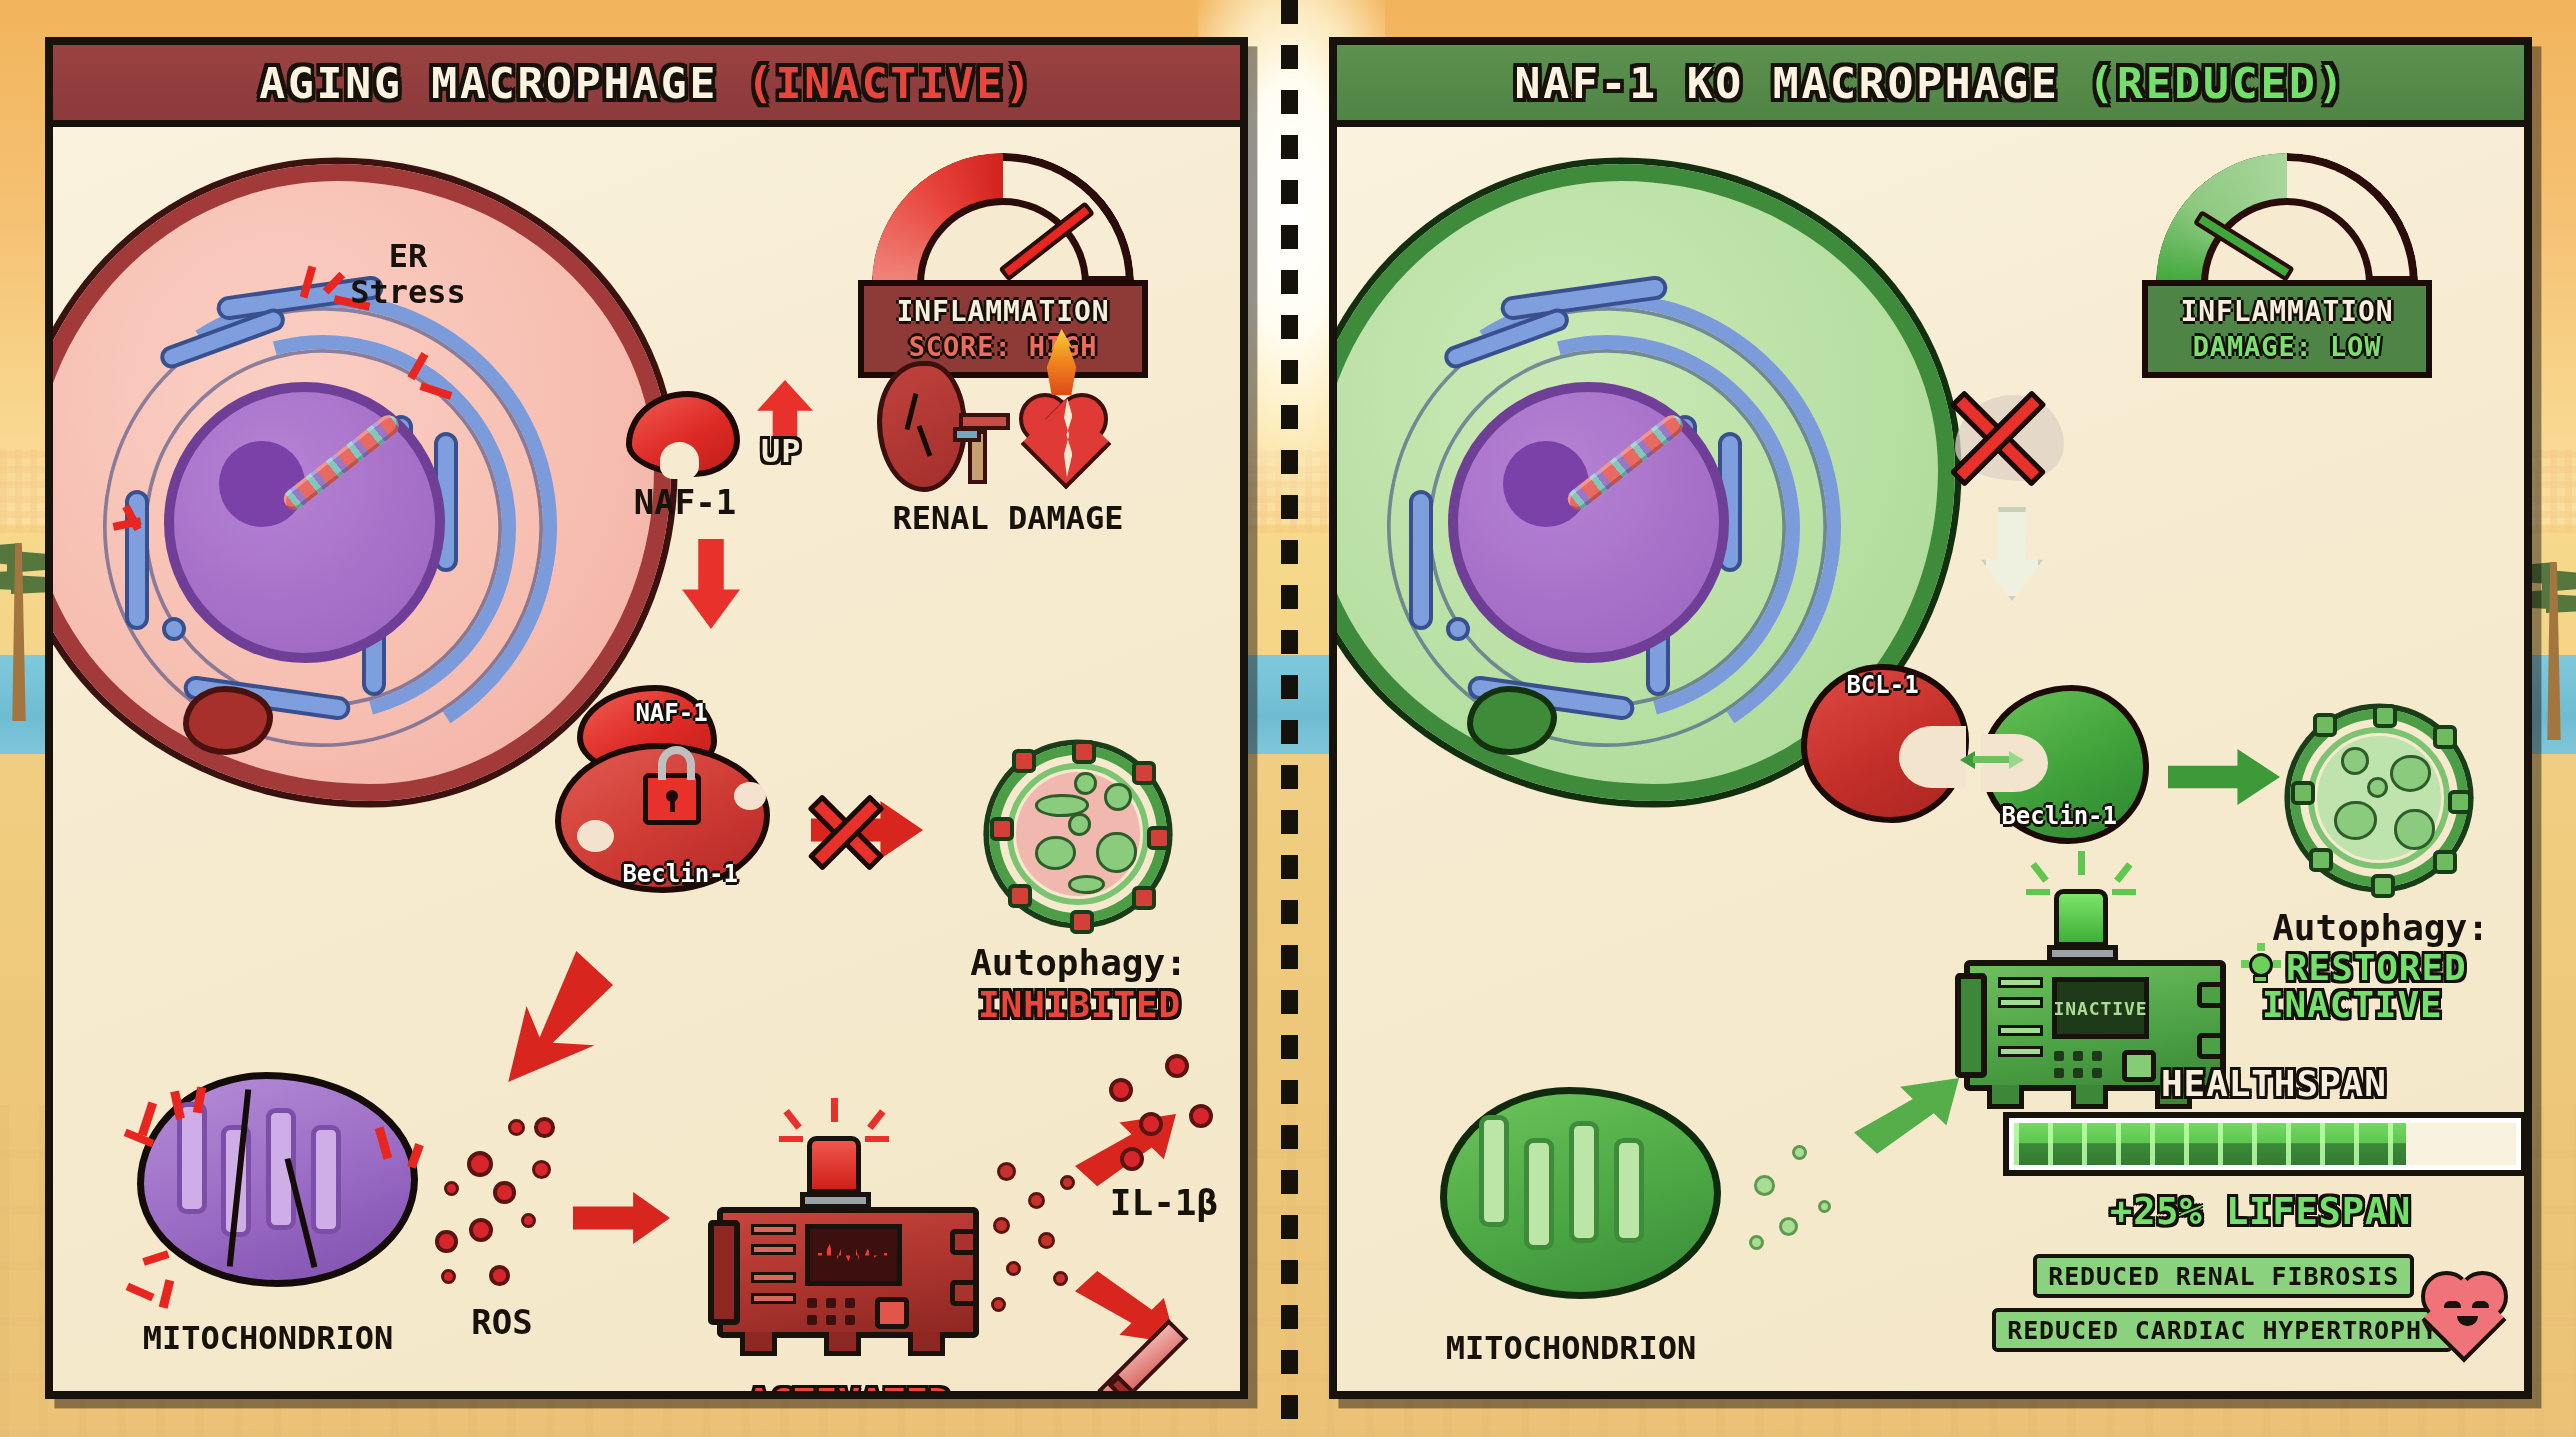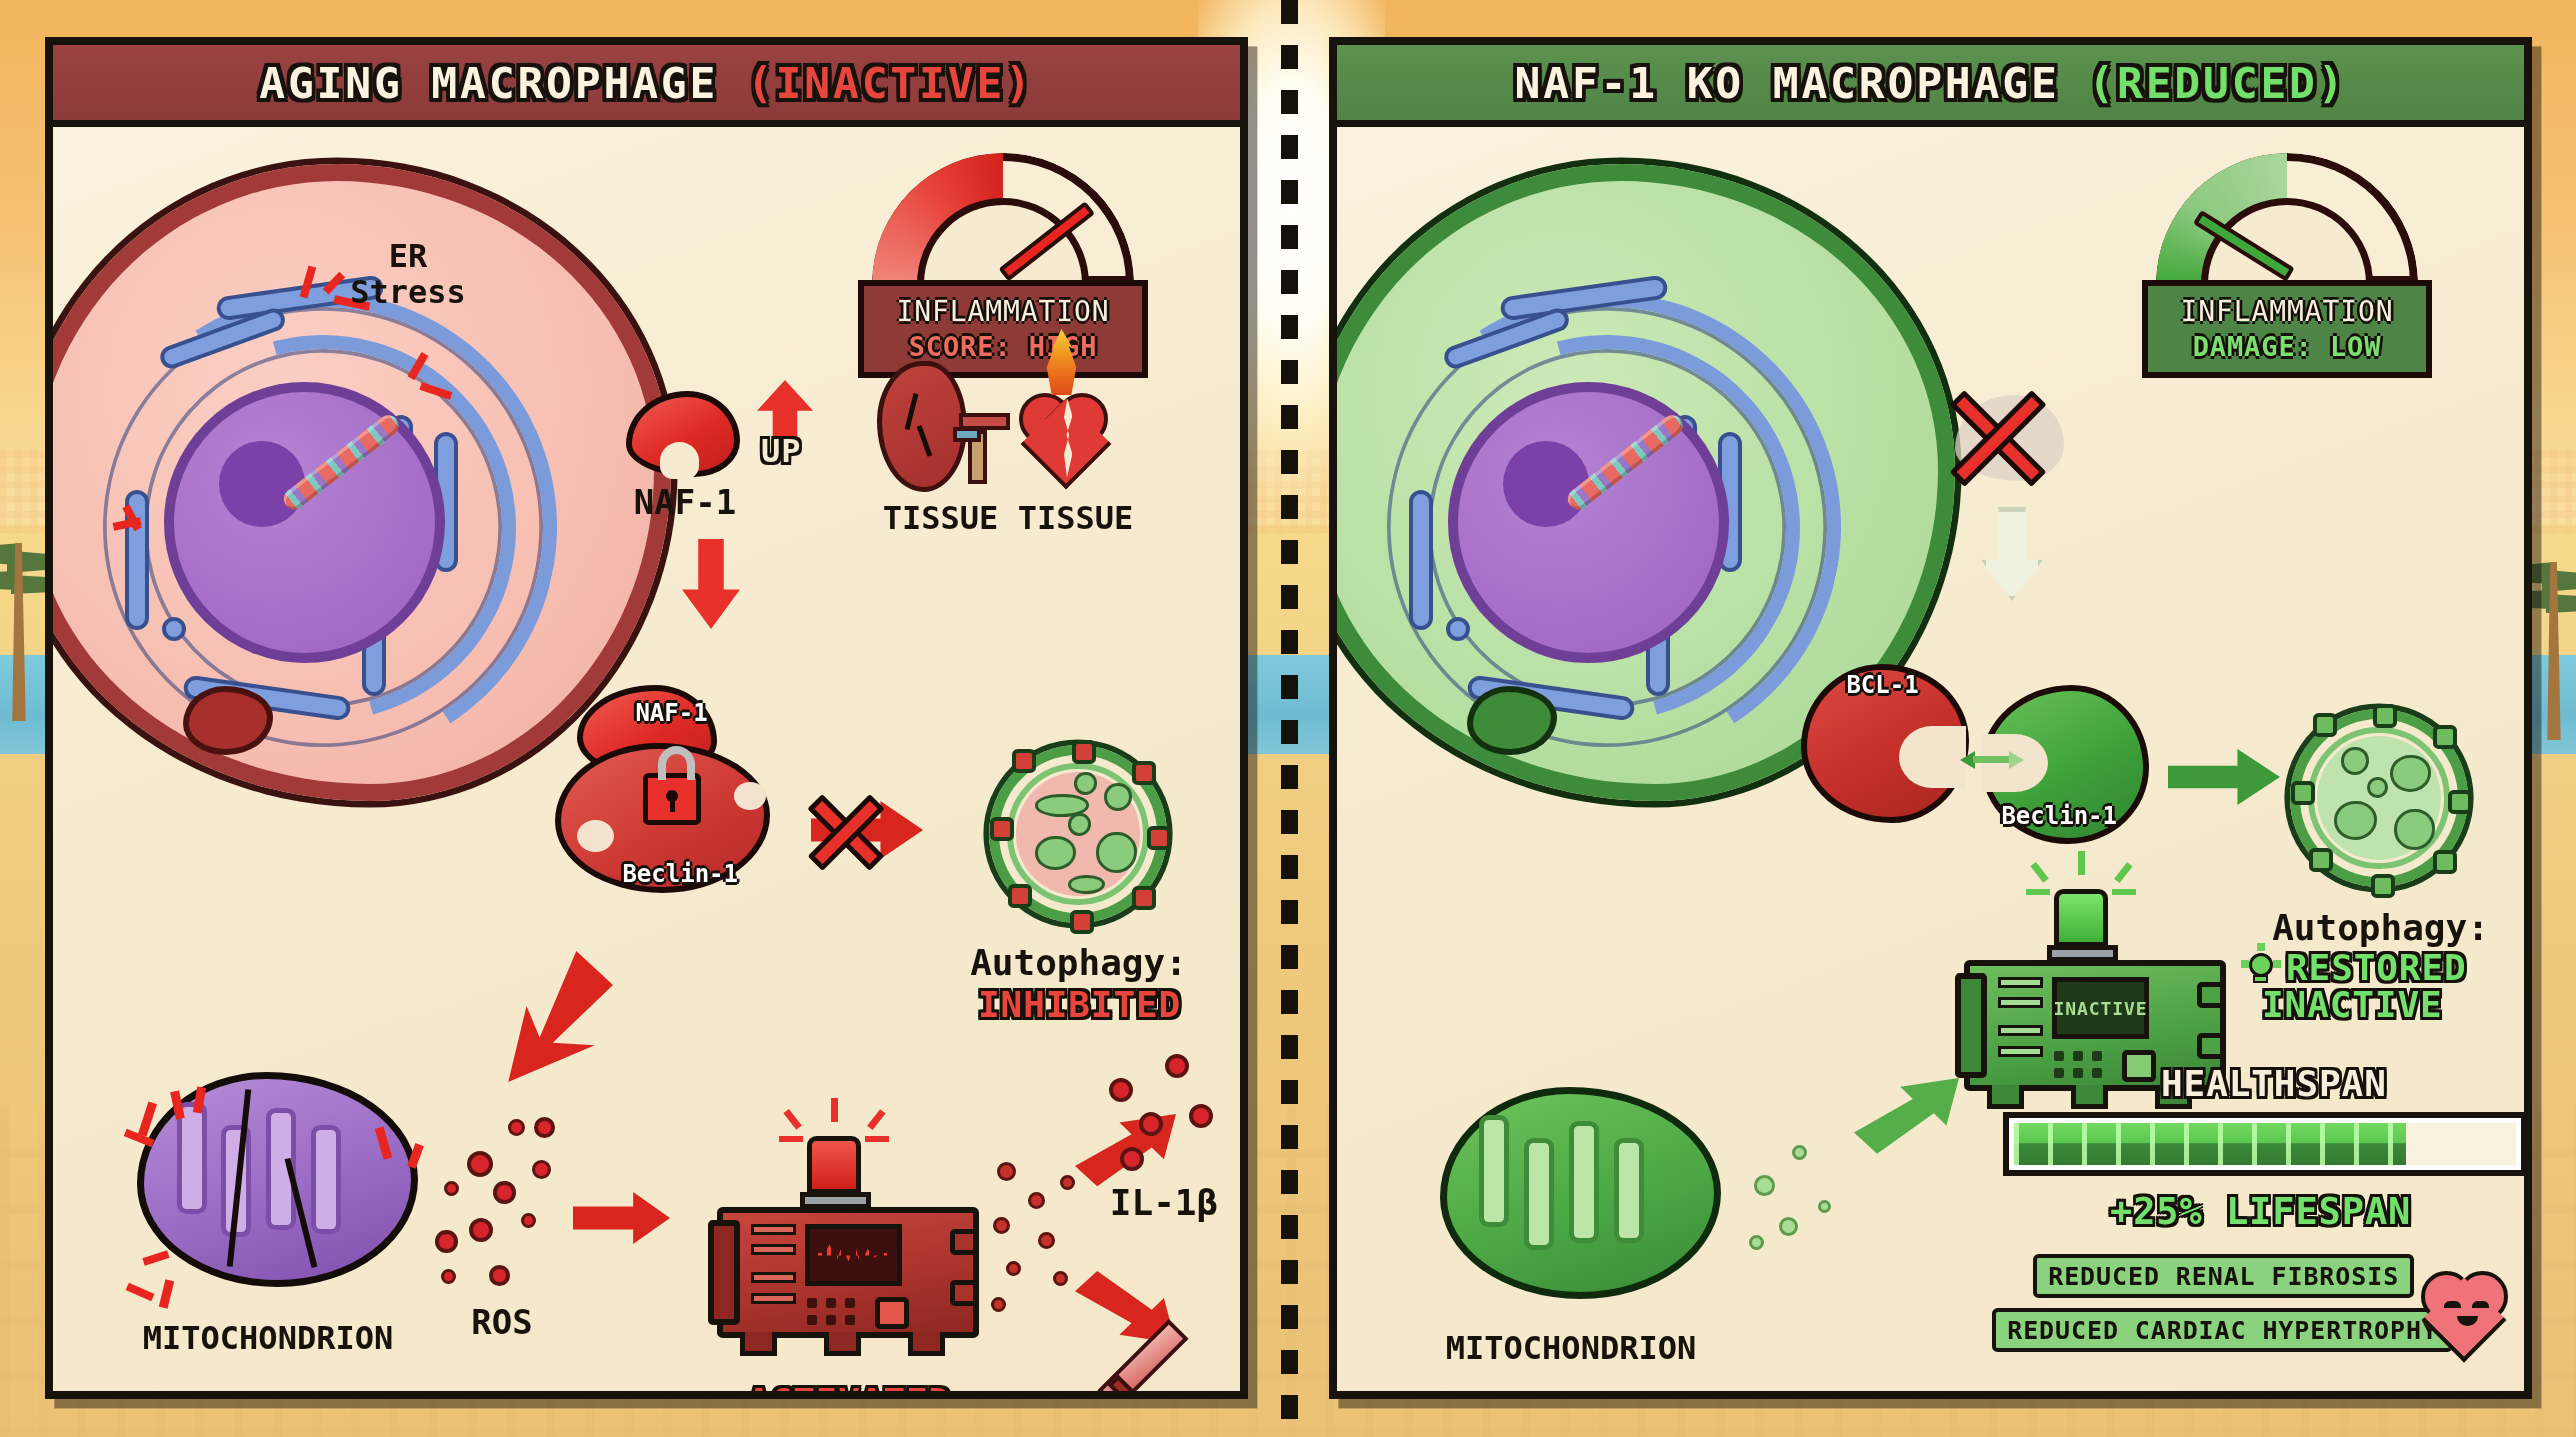--- a/index.html
+++ b/index.html
@@ -178,21 +178,21 @@
     transform-origin: 1.9px 50%;
     border: 4.7px solid #2A0C0B;
     border-radius: 3.7px;
   }
   .gauge-plate {
     margin: 0 auto; width: 290px; padding: 8.4px 5.6px 10.3px;
     border: 6.6px solid #1C0A08; text-align: center;
     position: relative; top: -3.7px;
   }
   .gauge-label {
-    font-family: "DejaVu Sans Mono", monospace; font-size: 28px; font-weight: normal;
+    font-family: "DejaVu Sans Mono", monospace; font-size: 28px; font-weight: bold;
     letter-spacing: 0.9px; color: #F7EFDC;
     text-shadow: 2.8px 0 0 #16100B, -2.8px 0 0 #16100B, 0 2.8px 0 #16100B, 0 -2.8px 0 #16100B;
   }
   .gauge-score {
     font-family: "DejaVu Sans Mono", monospace; font-size: 27px; font-weight: bold;
     letter-spacing: 0.9px; margin-top: 2.8px;
     text-shadow: 2.8px 0 0 #16100B, -2.8px 0 0 #16100B, 0 2.8px 0 #16100B, 0 -2.8px 0 #16100B;
   }
   #gauge-left .gauge-plate { background: #8E3B38; }
   #gauge-left .gauge-score { color: #EF6B5E; }
@@ -449,21 +449,21 @@
     <div style="position:absolute;left:966px;top:251px;width:110px;height:105px;">
       <div style="position:absolute;left:0;top:15px;width:52px;height:52px;background:#E03A36;border-radius:50% 50% 0 0;transform:rotate(-45deg);border:4.7px solid #3C100E;"></div>
       <div style="position:absolute;left:37px;top:15px;width:52px;height:52px;background:#E03A36;border-radius:50% 50% 0 0;transform:rotate(45deg);border:4.7px solid #3C100E;"></div>
       <div style="position:absolute;left:15px;top:34px;width:64px;height:64px;background:#E03A36;transform:rotate(45deg);border-right:4.7px solid #3C100E;border-bottom:4.7px solid #3C100E;"></div>
       <div style="position:absolute;left:45px;top:20.6px;width:8.4px;height:79px;background:#F6EBD0;
                   clip-path:polygon(40% 0,100% 22%,30% 46%,100% 70%,35% 100%,0 70%,62% 46%,0 24%);"></div>
     </div>
     <div style="position:absolute;left:988px;top:202px;width:41px;height:66px;
          background:linear-gradient(180deg,#F5D23A 0%,#F08A1E 45%,#E04A18 100%);
          clip-path:polygon(50% 0, 78% 30%, 68% 26%, 86% 58%, 74% 100%, 26% 100%, 14% 58%, 32% 28%, 24% 34%);"></div>
-    <div class="caption" style="left:824px;top:374px;width:262px;font-size:32px;">TISSUE TISSUE</div>
+    <div class="caption" style="left:824px;top:374px;width:262px;font-size:32px;">RENAL DAMAGE</div>
 
     <div class="autophagosome" style="left:936px;top:618px;">
       <div class="ap-inner"></div>
       <div style="position:absolute;inset:17px;border-radius:50%;background:#F0B8AE;"></div>
       <div class="ap-cargo" style="left:36px;top:39px;width:54px;height:22.5px;background:#8ACB7D;border:3.7px solid #2D5E2A;"></div>
       <div class="ap-cargo" style="left:105px;top:28px;width:28px;height:28px;background:#8ACB7D;border:3.7px solid #2D5E2A;"></div>
       <div class="ap-cargo" style="left:75px;top:17px;width:22.5px;height:22.5px;background:#8ACB7D;border:3.7px solid #2D5E2A;"></div>
       <div class="ap-cargo" style="left:69px;top:58px;width:22.5px;height:22.5px;background:#8ACB7D;border:3.7px solid #2D5E2A;"></div>
       <div class="ap-cargo" style="left:97px;top:77px;width:41px;height:41px;background:#8ACB7D;border:3.7px solid #2D5E2A;"></div>
       <div class="ap-cargo" style="left:36px;top:81px;width:41px;height:34px;background:#8ACB7D;border:3.7px solid #2D5E2A;"></div>

